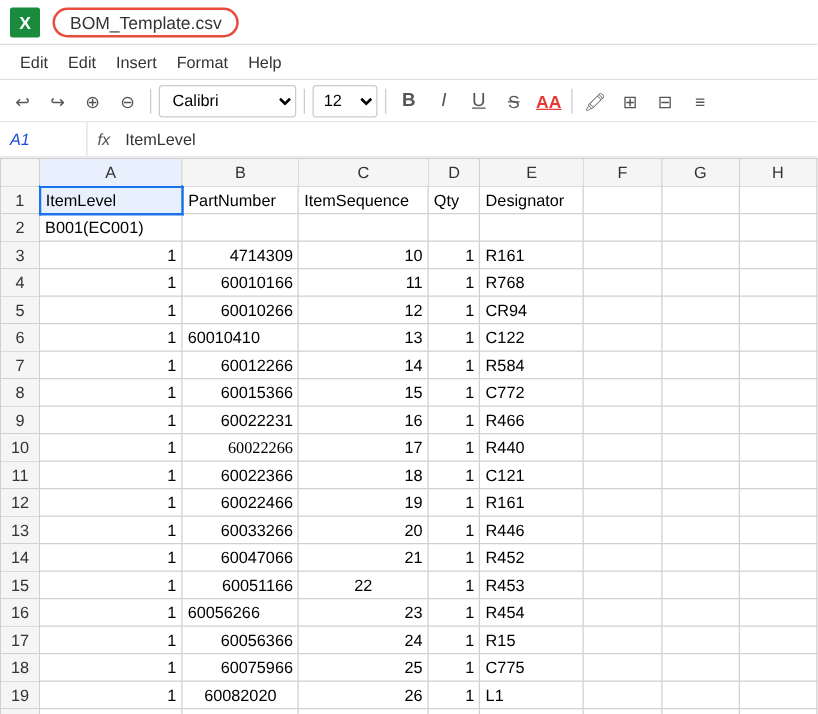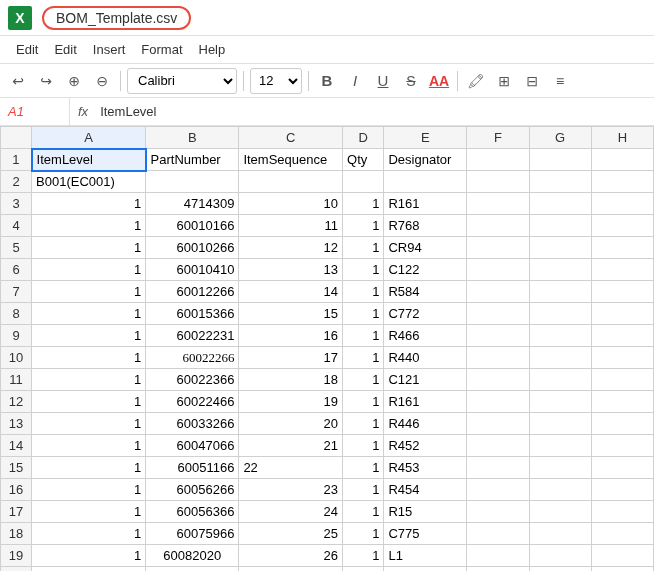--- a/index.html
+++ b/index.html
@@ -107,21 +107,21 @@
       height: 28px;
       border-bottom: 1px solid #e0e0e0;
       background: #fff;
     }
     #cell-ref {
       width: 70px;
       text-align: center;
       font-size: 13px;
       border-right: 1px solid #e0e0e0;
       padding: 0 8px;
-      color: #ef4444;
+      color: #1d4ed8;
       height: 100%;
       display: flex; align-items: center;
       font-style: italic;
     }
     #fx-label {
       padding: 0 8px;
       font-style: italic;
       color: #555;
       font-size: 13px;
     }
@@ -334,21 +334,21 @@
           <td style="text-align: right;">12</td>
           <td style="text-align: right;">1</td>
           <td>CR94</td>
           <td></td>
           <td></td>
           <td></td>
         </tr>
         <tr>
           <th class="row-header">6</th>
           <td style="text-align: right;">1</td>
-          <td style="text-align: right;">60010410</td>
+          <td style="">60010410</td>
           <td style="text-align: right;">13</td>
           <td style="text-align: right;">1</td>
           <td>C122</td>
           <td></td>
           <td></td>
           <td></td>
         </tr>
         <tr>
           <th class="row-header">7</th>
           <td style="text-align: right;">1</td>
@@ -434,31 +434,31 @@
           <td style="text-align: right;">1</td>
           <td>R452</td>
           <td></td>
           <td></td>
           <td></td>
         </tr>
         <tr>
           <th class="row-header">15</th>
           <td style="text-align: right;">1</td>
           <td style="text-align: right;">60051166</td>
-          <td style="text-align: left;">22</td>
+          <td style="text-align: center;">22</td>
           <td style="text-align: right;">1</td>
           <td>R453</td>
           <td></td>
           <td></td>
           <td></td>
         </tr>
         <tr>
           <th class="row-header">16</th>
           <td style="text-align: right;">1</td>
-          <td style="text-align: right;">60056266</td>
+          <td style="text-align: left;">60056266</td>
           <td style="text-align: right;">23</td>
           <td style="text-align: right;">1</td>
           <td>R454</td>
           <td></td>
           <td></td>
           <td></td>
         </tr>
         <tr>
           <th class="row-header">17</th>
           <td style="text-align: right;">1</td>

